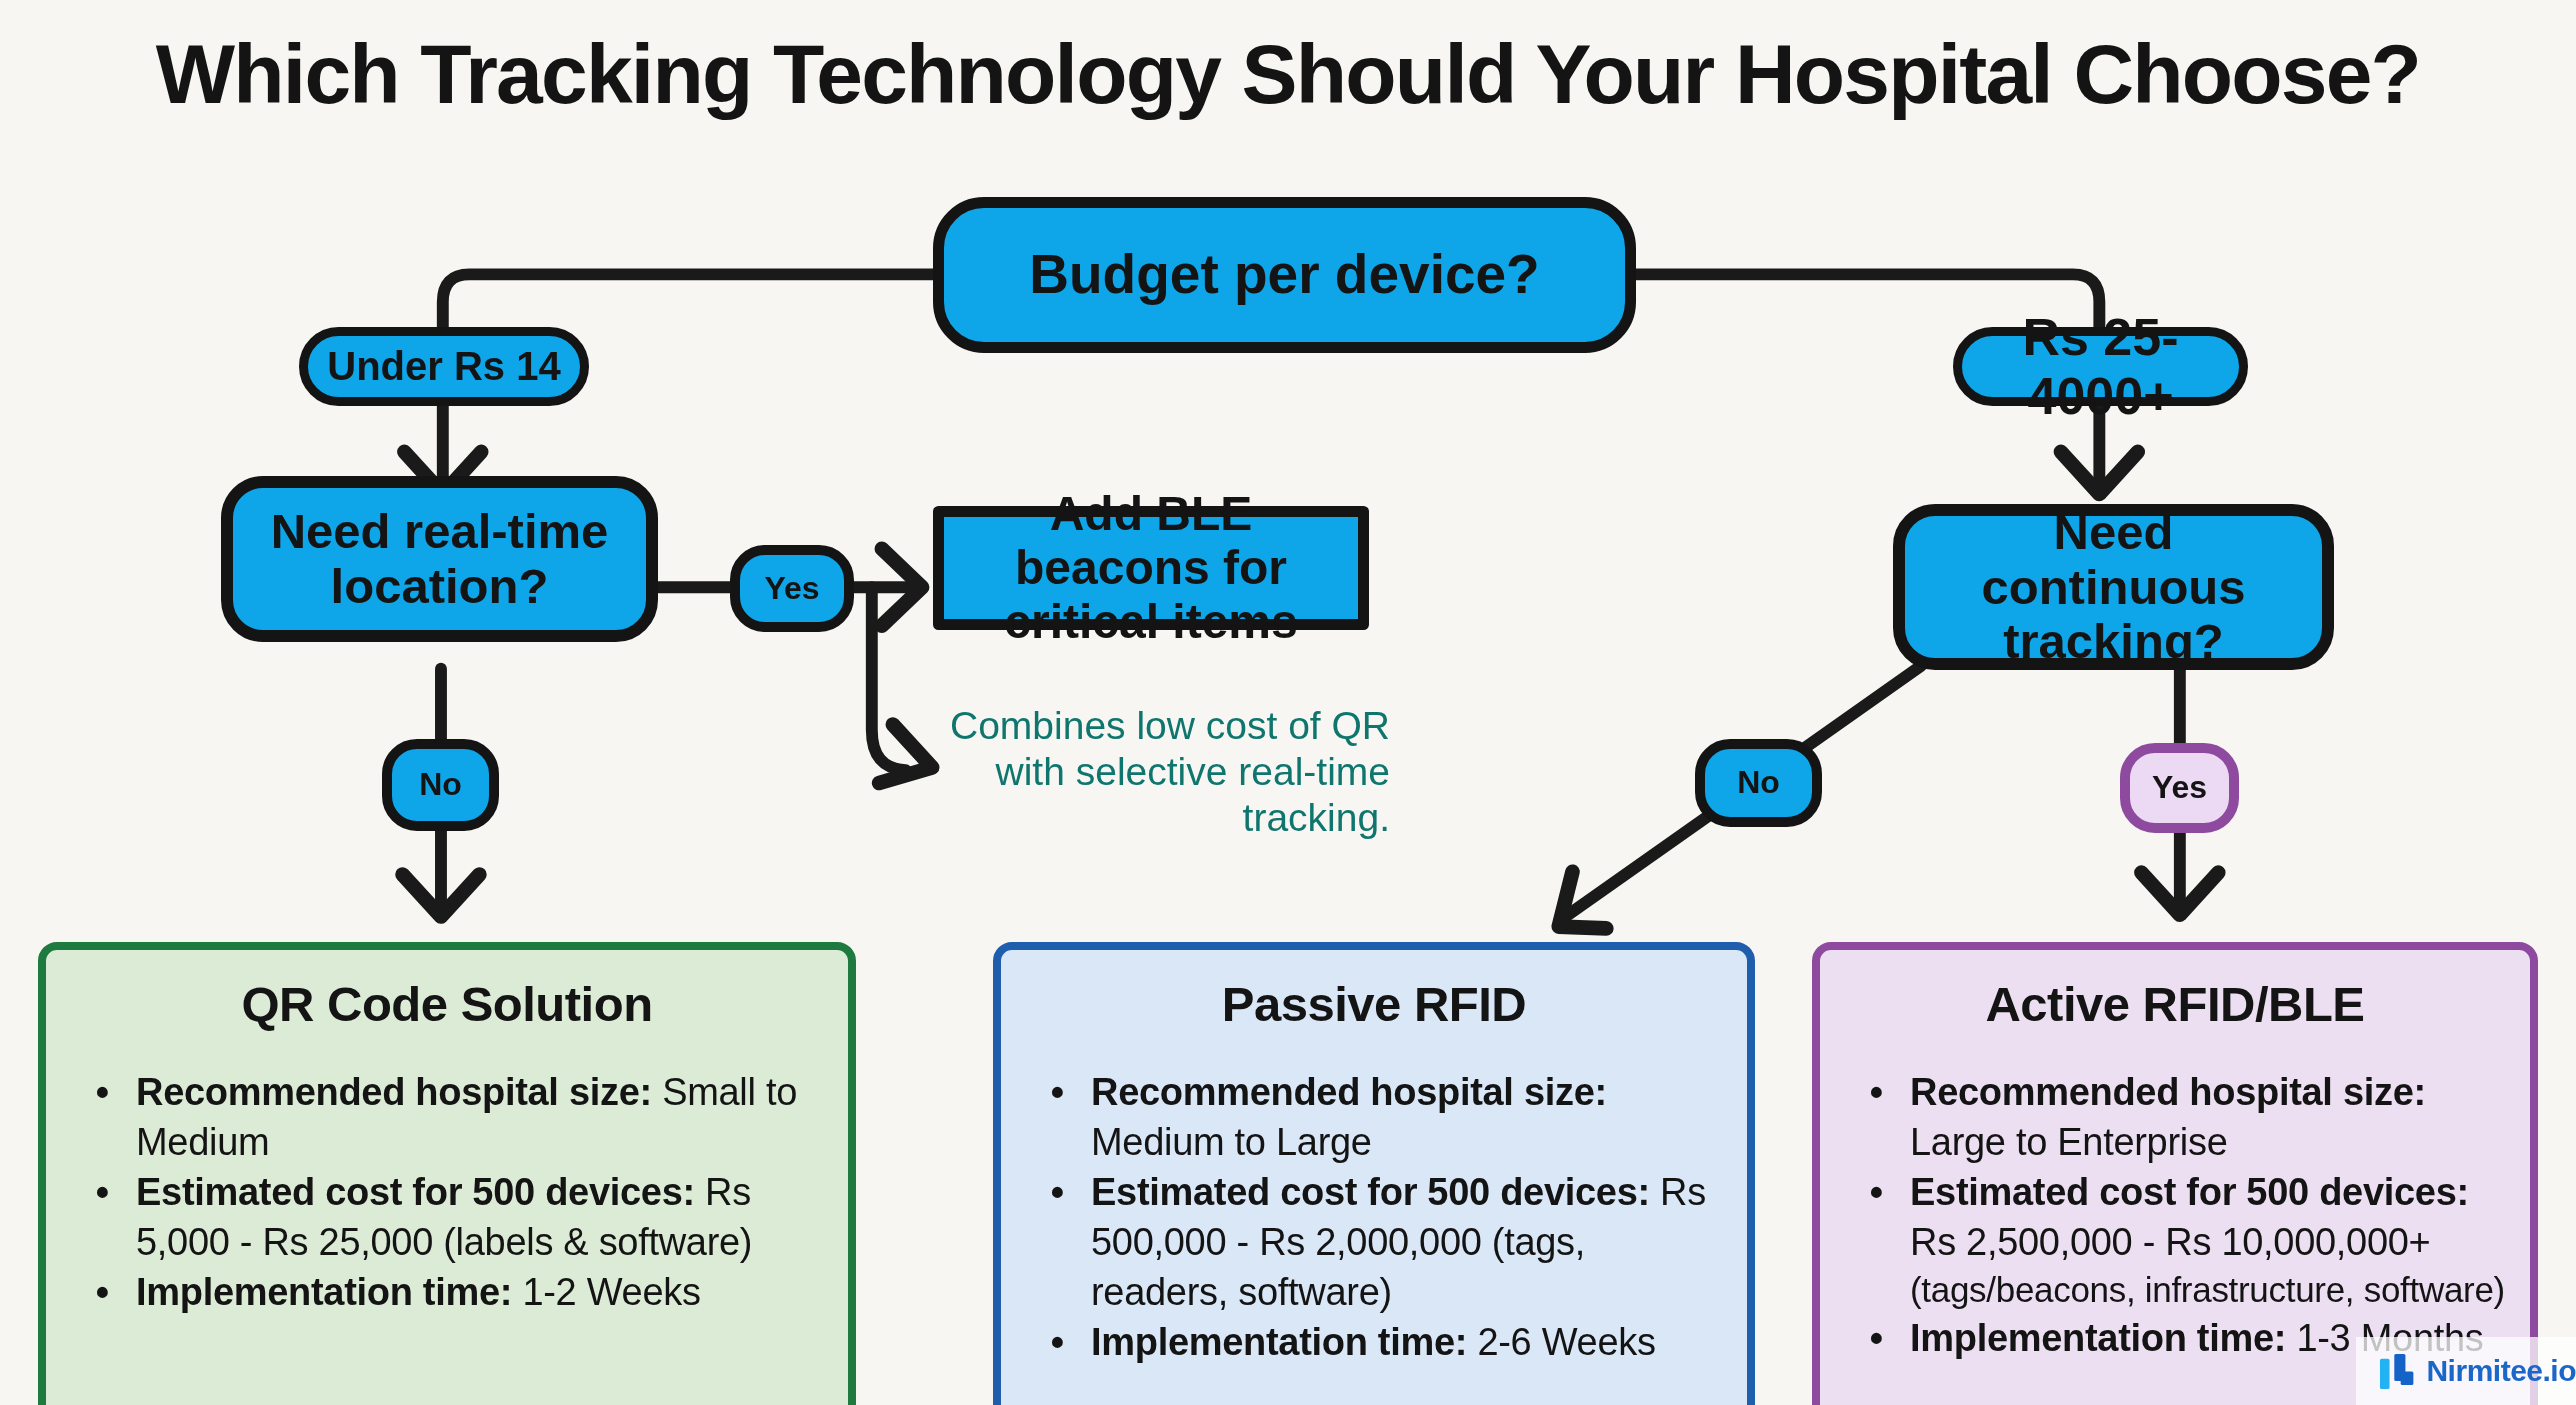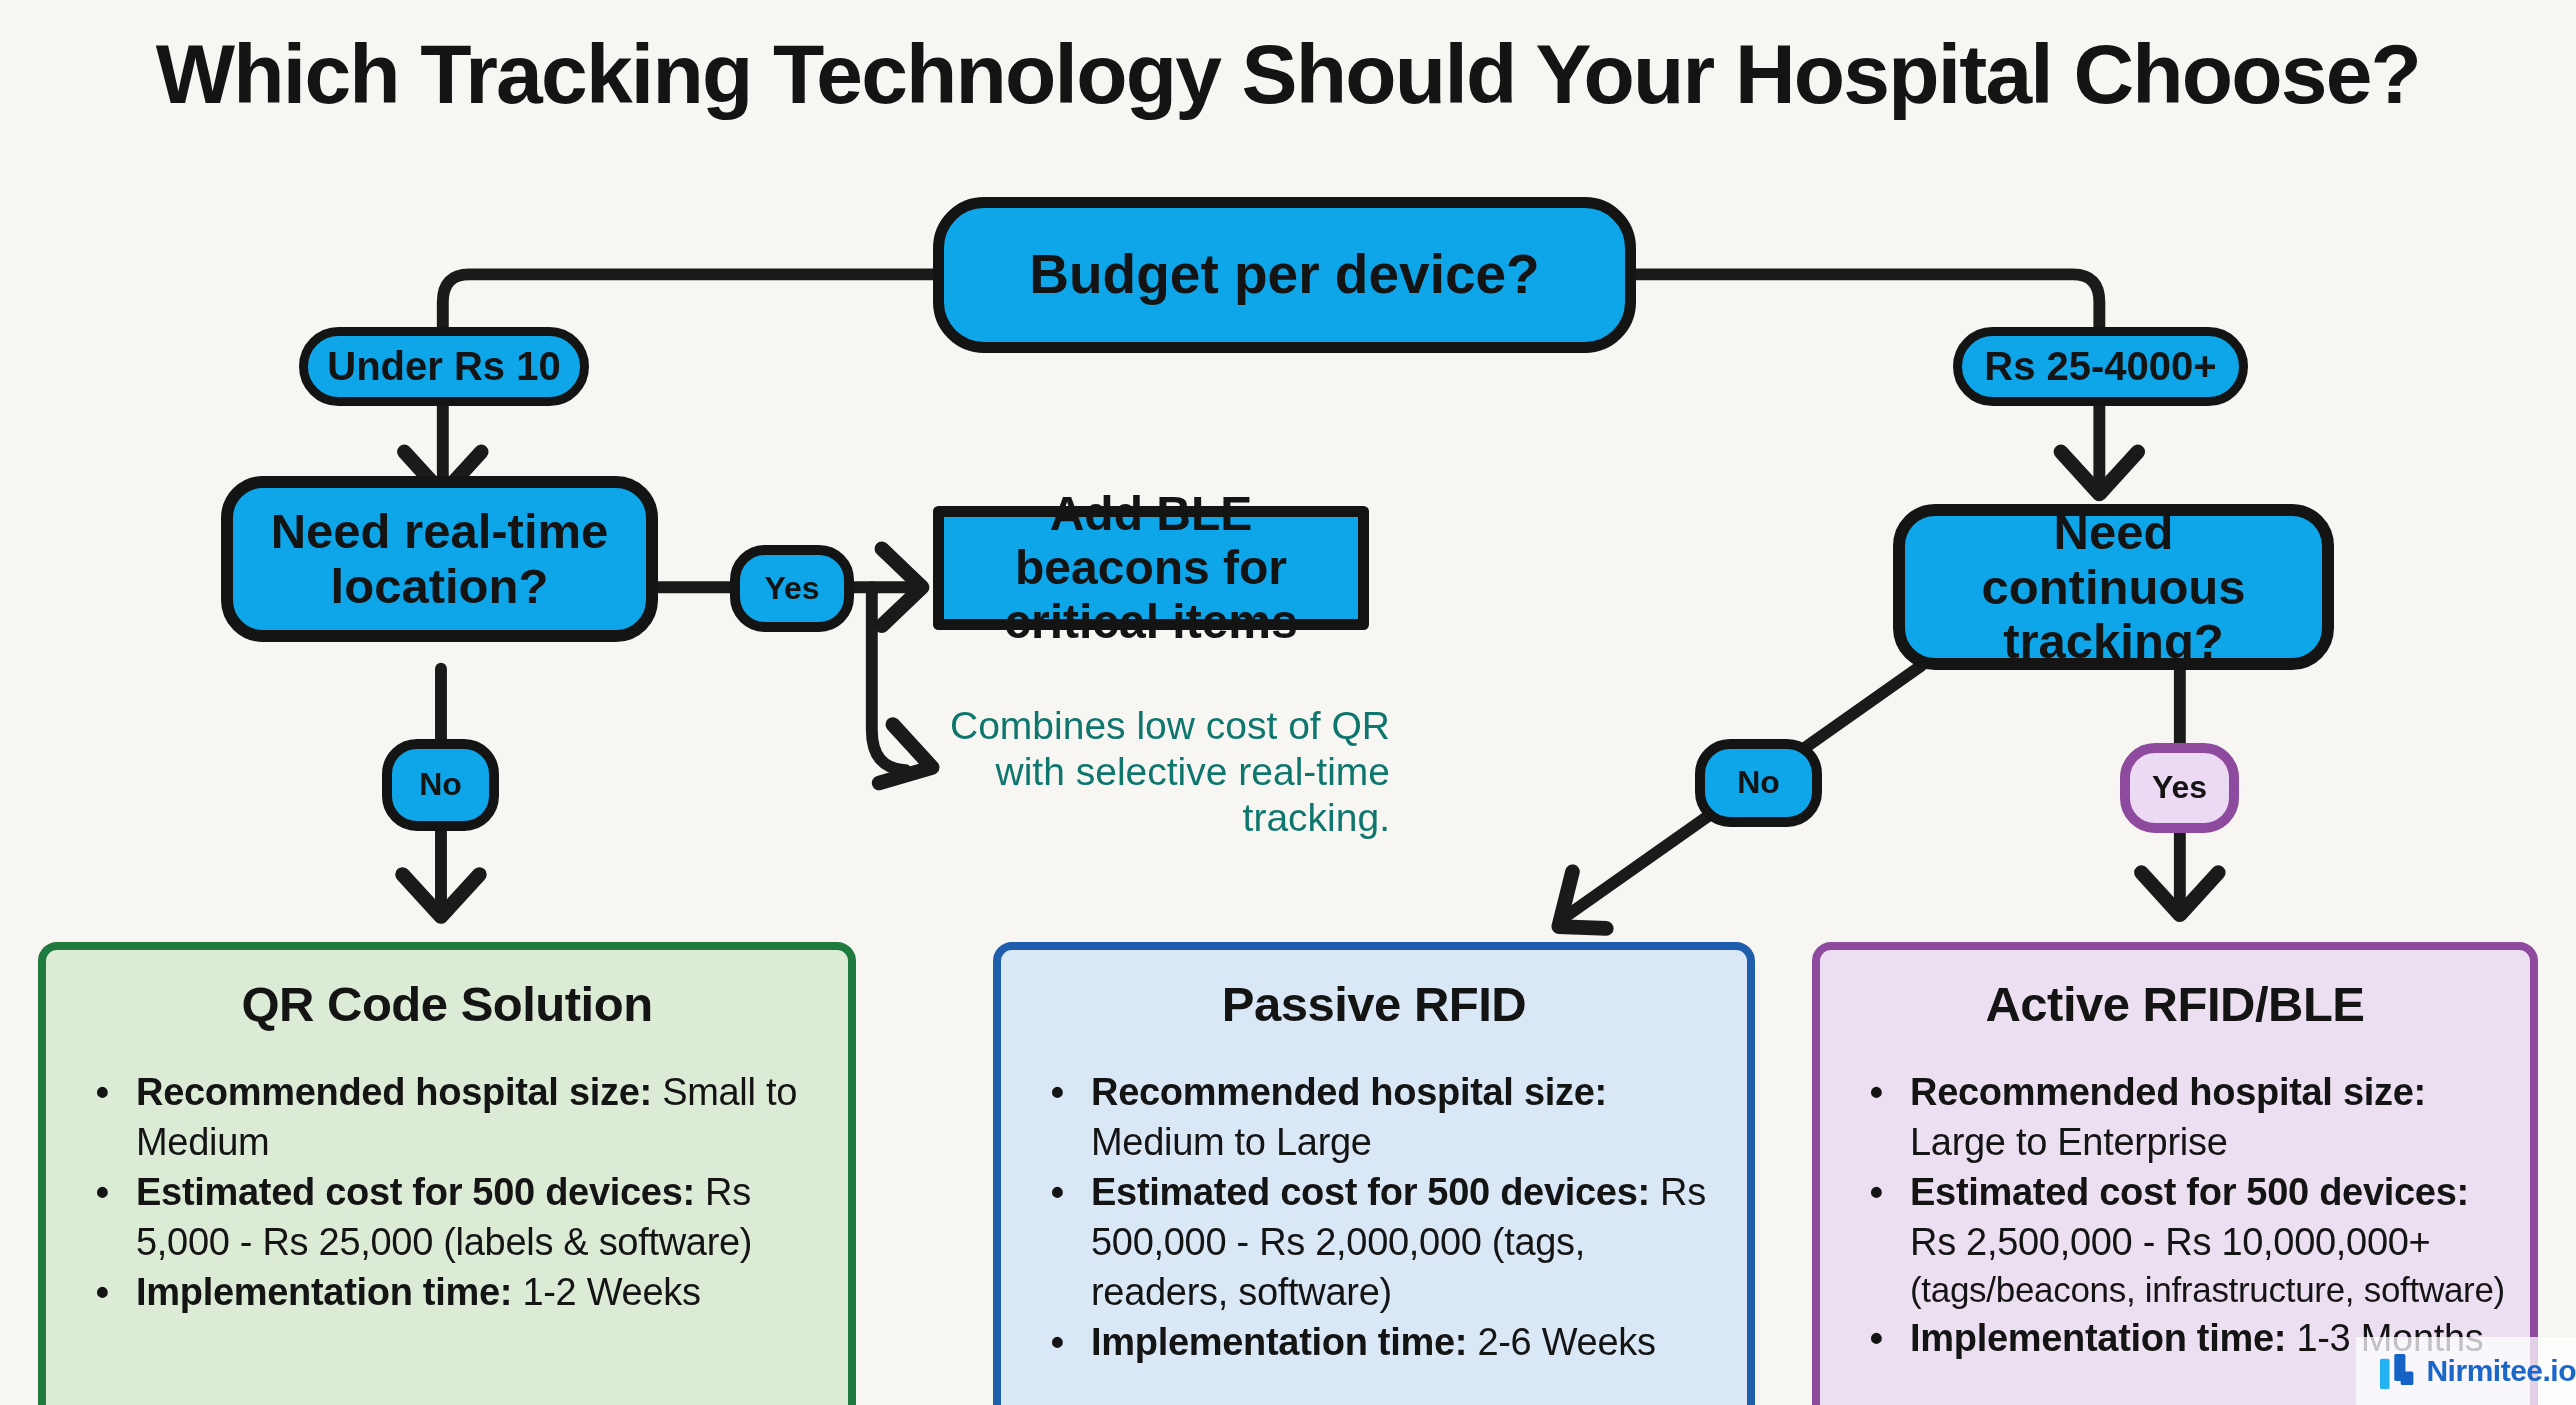--- a/index.html
+++ b/index.html
@@ -20,21 +20,21 @@
   .wires .wire{stroke-width:13px;}
   .wires .head{stroke-width:16px;}
   
   .node{
     position:absolute;display:flex;align-items:center;justify-content:center;
     text-align:center;background:#0ea5e9;border:11px solid;box-sizing:border-box;
     font-weight:bold;line-height:1.12;color:#141414;
   }
   .budget   {left:933px;top:197px;width:703px;height:156px;border-radius:51px;font-size:55px;border-width:11px;}
   .pill-l   {left:299px; top:327px;width:290px;height:79px;border-radius:40px;font-size:40px;border-width:9.1px;}
-  .pill-r   {left:1953px;top:327px;width:295px;height:79px;border-radius:40px;font-size:40px;border-width:9.1px;}
+  .pill-r   {left:1953px;top:327px;width:295px;height:79px;border-radius:40px;font-size:52px;border-width:9.1px;}
   .need-rt  {left:221px; top:476px;width:437px;height:166px;border-radius:42px;font-size:49px;border-width:12px;padding:0 22px;}
   .add-ble  {left:933px;top:506px;width:436px;height:124px;border-radius:5.5px; font-size:48px;border-width:11px;padding:0 20px;}
   .need-ct  {left:1893px;top:504px;width:441px;height:166px;border-radius:42px;font-size:49px;border-width:12px;padding:0 22px;}
   .bubble   {border-radius:35px;font-size:32px;border-width:10px;}
   .yes-l    {left:730px; top:545px;width:124px;height:87px;}
   .no-l     {left:382px; top:739px;width:117px;height:92px;}
   .no-r     {left:1695px;top:739px;width:127px;height:88px;}
   .yes-r    {left:2120px;top:743px;width:119px;height:90px;}
   
   .note{
@@ -91,21 +91,21 @@
 
     <path class="wire" d="M2100 728 L1706 1006"></path>
     <path class="head" d="M1756 1015 L1704 1013 L1719 953"></path>
 
     <path class="wire" d="M2383 731 V996"></path>
     <path class="head" d="M2341 954 L2383 1000 L2425 954"></path>
   </svg>
 
   <div class="node budget">Budget per device?</div>
 
-  <div class="node pill-l">Under Rs 10</div>
+  <div class="node pill-l">Under Rs 14</div>
   <div class="node pill-r">Rs 25-4000+</div>
 
   <div class="node need-rt">Need real-time location?</div>
   <div class="node add-ble">Add BLE beacons for critical items</div>
   <div class="node need-ct">Need continuous tracking?</div>
 
   <div class="node bubble yes-l">Yes</div>
   <div class="node bubble no-l">No</div>
   <div class="node bubble no-r">No</div>
   <div class="node bubble yes-r" style="border-color: rgb(141, 74, 158); background: rgb(236, 217, 243);">Yes</div>

